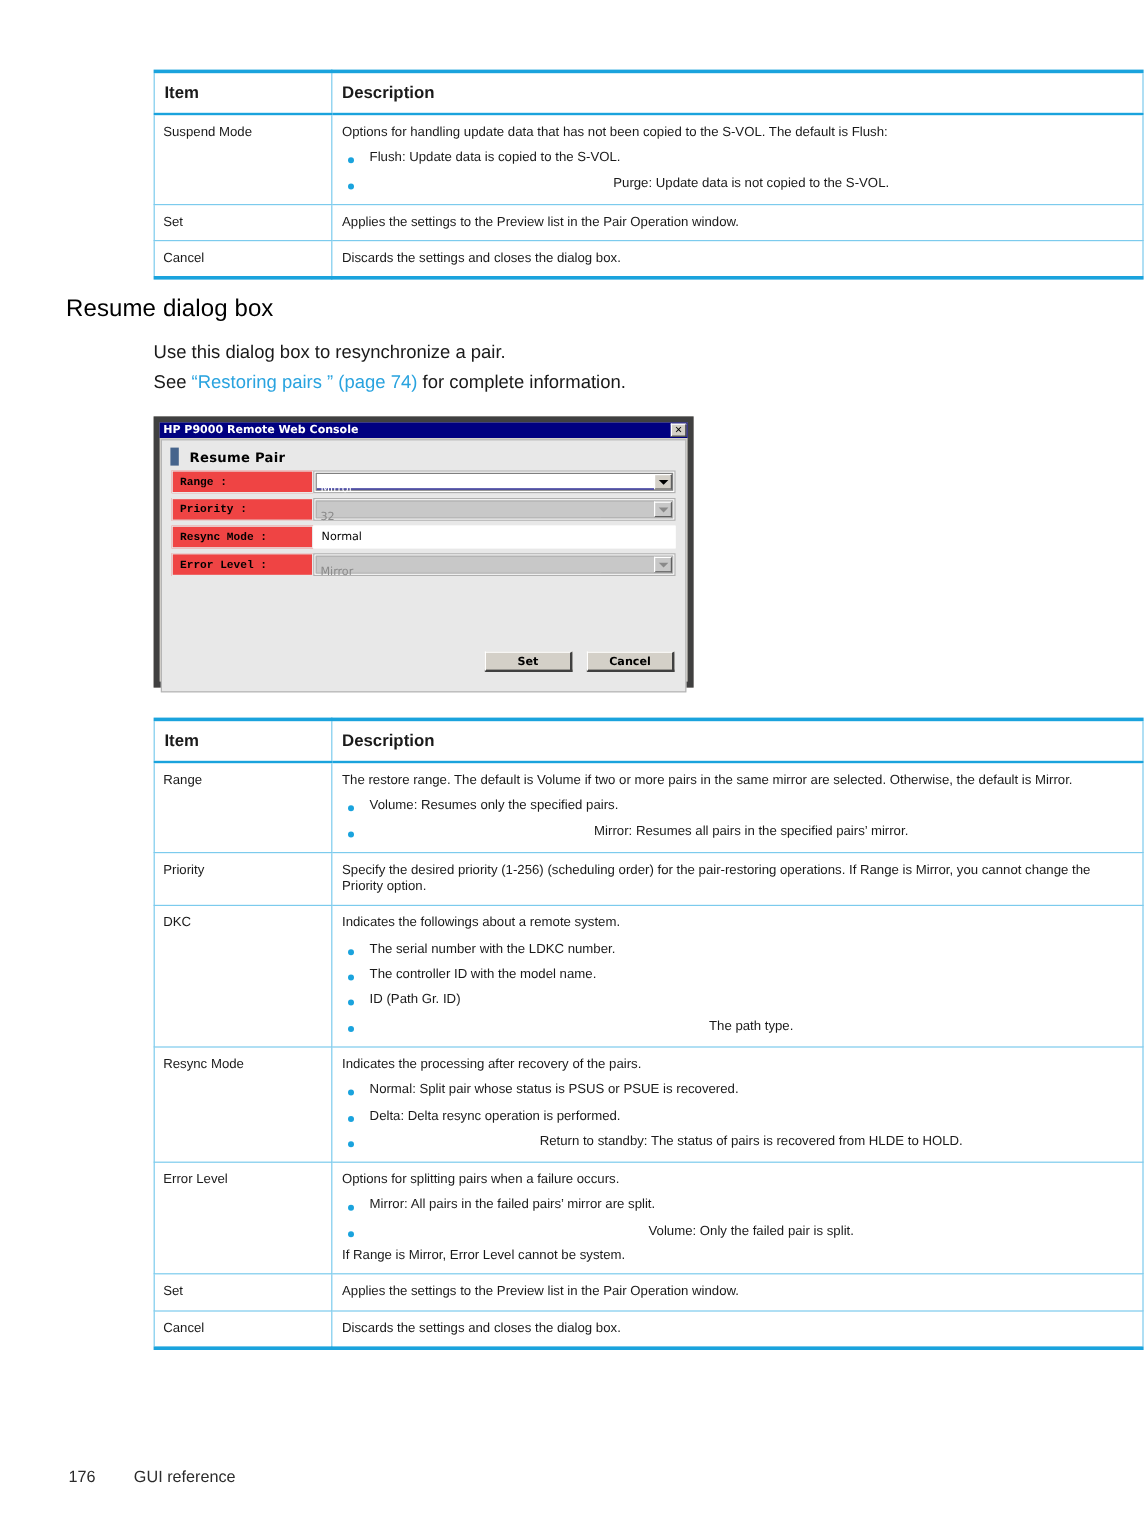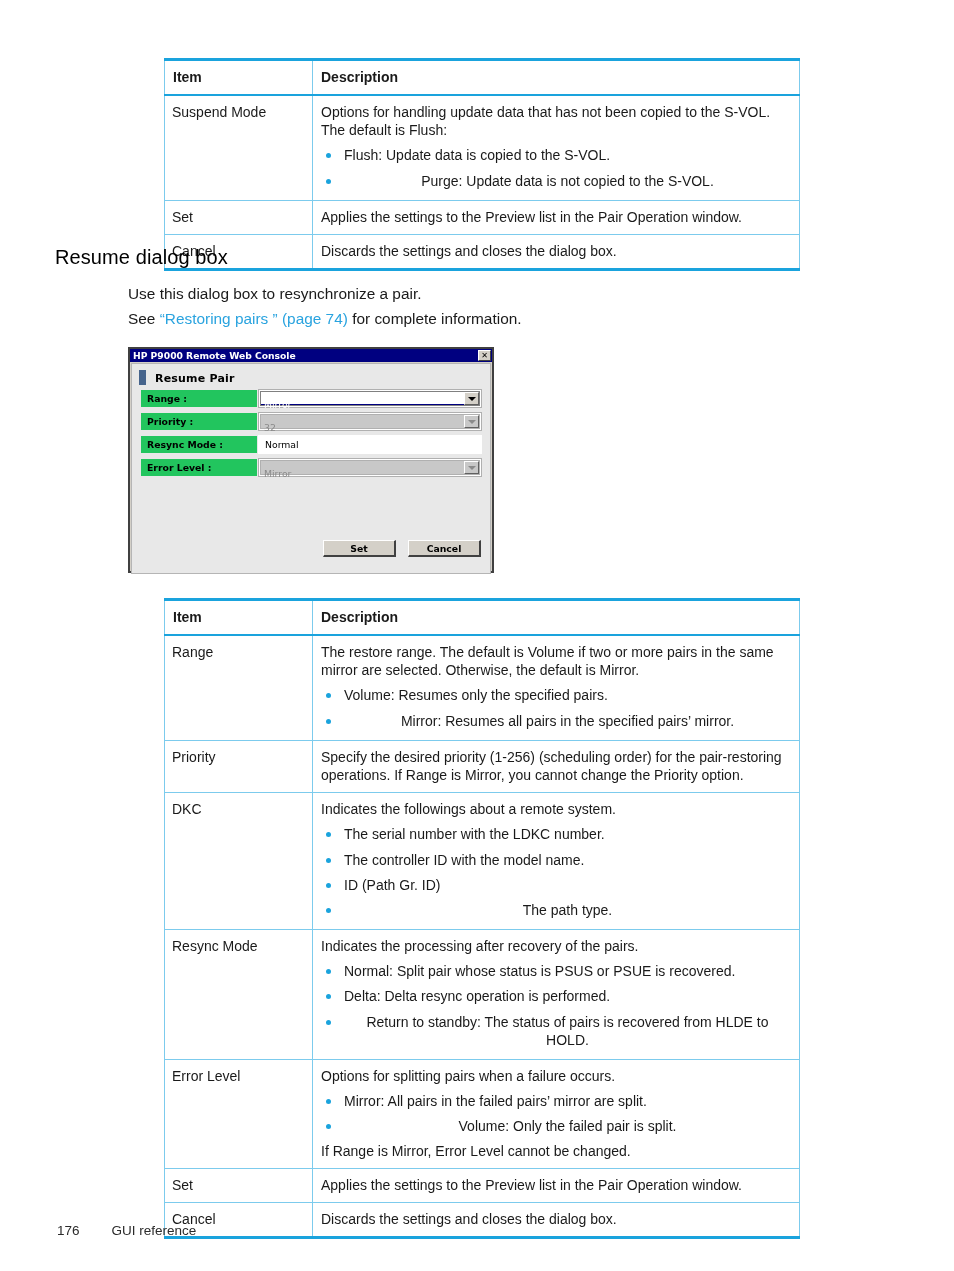--- a/index.html
+++ b/index.html
@@ -15,47 +15,46 @@
     width: 954px;
     height: 1271px;
     background: #fff;
     overflow: hidden;
   }
 
   
   .ref-table {
     position: absolute;
     left: 128px;
-    width: 636px;
+    width: 825px;
     border-collapse: collapse;
     border-top: 3px solid #1aa3dd;
     border-bottom: 3px solid #1aa3dd;
     border-left: 1px solid #7ccbed;
     border-right: 1px solid #7ccbed;
     background: #fff;
-    margin-left: 36px;
   }
   .ref-table td, .ref-table th {
     border: 1px solid #7ccbed;
     vertical-align: top;
     text-align: left;
     padding: 7px 8px 8px 8px;
     font-weight: normal;
     color: #1a1a1a;
   }
   .ref-table .col-item { width: 148px; }
   .ref-table thead th {
     font-weight: bold;
     font-size: 14px;
     padding-top: 8px;
     padding-bottom: 9px;
     border-bottom: 2px solid #1aa3dd;
   }
   .ref-table tbody td {
-    font-size: 14px;
+    font-size: 11px;
     line-height: 1.30;
   }
   .ref-table tbody td.col-item { padding-left: 7px; }
   .ref-table tbody td.col-desc { padding-left: 8px; }
 
   .desc-p { margin: 0; }
   .desc-p + .bullets { margin-top: 7px; }
   .bullets {
     list-style: none;
     margin: 0;
@@ -101,24 +100,24 @@
   }
   .intro.l1 { top: 284px; }
   .intro.l2 { top: 309px; }
   .link { color: #29a3df; }
 
   
   .dialog {
     position: absolute;
     left: 128px;
     top: 347px;
-    width: 366px;
+    width: 450px;
     height: 226px;
     background: #d4d0c8;
-    border: 2px solid #404040;
+    border: 5px solid #404040;
     font-family: "DejaVu Sans", sans-serif;
   }
   .dlg-titlebar {
     height: 13px;
     background: #000080;
     display: flex;
     align-items: center;
     justify-content: space-between;
     padding: 0 1px 0 3px;
   }
@@ -172,28 +171,29 @@
   }
 
   .form-row {
     display: flex;
     align-items: stretch;
     margin: 0 8px 4px 8px;
     height: 19px;
   }
   .field-label {
     width: 118px;
-    background: #22c55e;
+    background: #ef4444;
     font-size: 9.3px;
     font-weight: bold;
     color: #000;
     display: flex;
     align-items: center;
     padding-left: 6px;
     border: 1px solid #e8e8e8;
+    font-family: Liberation Mono, monospace;
   }
   .field-control {
     flex: 1;
     background: #ffffff;
     border: 1px solid #b0b0b0;
     position: relative;
     display: flex;
     align-items: center;
   }
   .field-control.plain {
@@ -441,21 +441,21 @@
           </td>
         </tr>
         <tr>
           <td class="col-item">Error Level</td>
           <td class="col-desc">
             <p class="desc-p">Options for splitting pairs when a failure occurs.</p>
             <ul class="bullets">
               <li>Mirror: All pairs in the failed pairs’ mirror are split.</li>
               <li>Volume: Only the failed pair is split.</li>
             </ul>
-            <p class="desc-p">If Range is Mirror, Error Level cannot be changed.</p>
+            <p class="desc-p">If Range is Mirror, Error Level cannot be system.</p>
           </td>
         </tr>
         <tr>
           <td class="col-item">Set</td>
           <td class="col-desc">
             <p class="desc-p">Applies the settings to the Preview list in the Pair Operation window.</p>
           </td>
         </tr>
         <tr>
           <td class="col-item">Cancel</td>

